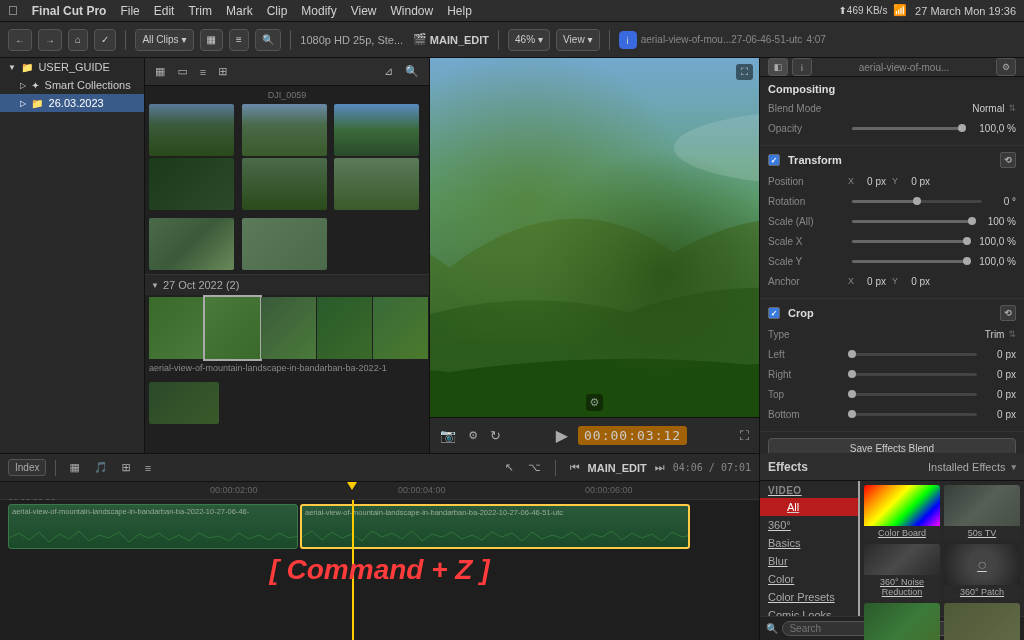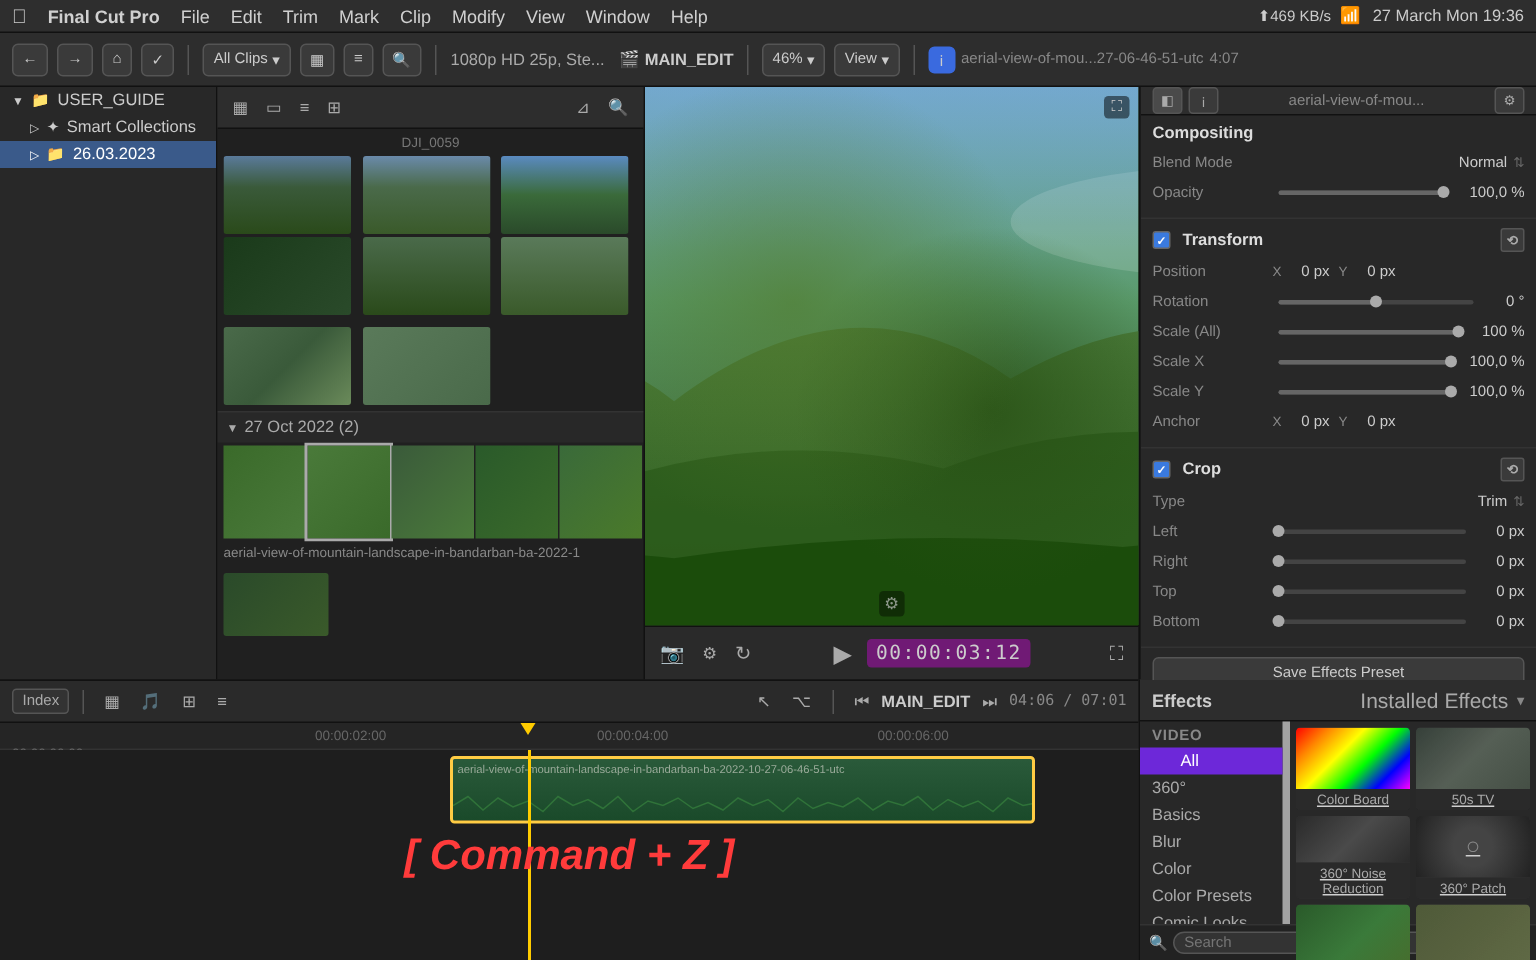--- a/index.html
+++ b/index.html
@@ -245,21 +245,21 @@
       border: none;
       color: #aaa;
       font-size: 13px;
       cursor: pointer;
       padding: 2px;
     }
     .timecode {
       font-size: 13px;
       font-family: monospace;
       color: #ccc;
-      background: #701a75;
+      background: #a16207;
       padding: 2px 6px;
       border-radius: 3px;
       letter-spacing: 1px;
     }
 
     
     #inspector {
       width: 265px;
       background: #282828;
       border-left: 1px solid #111;
@@ -477,21 +477,21 @@
       color: #ccc;
       font-weight: 600;
     }
     .effect-category {
       padding: 3px 8px;
       font-size: 11px;
       color: #aaa;
       cursor: pointer;
       border-radius: 0;
     }
-    .effect-category.selected { background: #6d28d9; color: #fff; padding-left: 27px; }
+    .effect-category.selected { background: #b91c1c; color: #fff; padding-left: 27px; }
     #effects-grid {
       padding: 4px;
       display: grid;
       grid-template-columns: 1fr 1fr;
       gap: 4px;
     }
     .effect-thumb {
       height: 55px;
       background: #333;
       border-radius: 3px;
@@ -942,21 +942,21 @@
             <div class="inspector-row">
               <span class="inspector-label">Bottom</span>
               <div class="inspector-slider-container">
                 <div class="inspector-slider-fill" style="width:0%;"></div>
                 <div class="inspector-dot" style="left:-4px;right:auto;"></div>
               </div>
               <span class="inspector-value" style="width:35px;flex:none;">0 px</span>
             </div>
           </div>
 
-          <div class="inspector-save-btn">Save Effects Preset</div>
+          <div class="inspector-save-btn">Save Effects Blend</div>
         </div>
       </div>
     </div>
 
   </div>
 
   <div style="display:flex;flex:1;min-height:0;">
 
     <div id="timeline-area">
       <div id="timeline-toolbar">
@@ -983,40 +983,47 @@
         <span class="ruler-mark" style="left:210px;text-align:right;">00:00:02:00</span>
         <span class="ruler-mark" style="left:398px;">00:00:04:00</span>
         <span class="ruler-mark" style="left:585px;">00:00:06:00</span>
         <div class="playhead-triangle"></div>
       </div>
 
       <div id="timeline-tracks">
         <div class="playhead-line"></div>
         <div class="command-hint">[ Command + Z ]</div>
         <div class="timeline-track">
+          <div class="track-clip clip-a">
+            <span style="font-size:7.5px;color:#9a9;white-space:nowrap;overflow:hidden;text-overflow:ellipsis;max-width:270px;">aerial-view-of-mountain-landscape-in-bandarban-ba-2022-10-27-06-46-</span>
+
+            <svg class="clip-waveform" viewBox="0 0 290 20" preserveAspectRatio="none">
+              <polyline points="0,10 10,5 20,12 30,4 40,14 50,6 60,11 70,3 80,13 90,7 100,10 110,4 120,14 130,6 140,10 150,5 160,12 170,7 180,13 190,5 200,10 210,8 220,13 230,5 240,11 250,7 260,12 270,5 280,10 290,8" stroke="#4aaa4a" stroke-width="1" fill="none"></polyline>
+            </svg>
+          </div>
           <div class="track-clip clip-b">
             <span style="font-size:7.5px;color:#9a9;white-space:nowrap;overflow:hidden;text-overflow:ellipsis;max-width:370px;">aerial-view-of-mountain-landscape-in-bandarban-ba-2022-10-27-06-46-51-utc</span>
             <svg class="clip-waveform" viewBox="0 0 390 20" preserveAspectRatio="none">
               <polyline points="0,10 10,4 20,13 30,5 40,11 50,7 60,14 70,4 80,10 90,6 100,12 110,4 120,14 130,7 140,10 150,5 160,12 170,8 180,13 190,5 200,10 210,6 220,14 230,5 240,12 250,8 260,11 270,5 280,13 290,7 300,10 310,4 320,13 330,6 340,11 350,7 360,14 370,5 380,10 390,8" stroke="#4aaa4a" stroke-width="1" fill="none"></polyline>
             </svg>
           </div>
         </div>
       </div>
     </div>
 
     <div id="effects-panel">
       <div id="effects-header">
         <span>Effects</span>
         <div style="flex:1;"></div>
-        <span style="font-size:14px;font-weight:400;color:#aaa;">Installed Effects</span>
+        <span style="font-size:11px;font-weight:400;color:#aaa;">Installed Effects</span>
         <span style="font-size:9px;color:#888;margin-left:2px;">▾</span>
       </div>
       <div style="display:flex;flex:1;min-height:0;">
 
-        <div style="width:100px;border-right:5px solid #a3a3a3;overflow-y:auto;flex-shrink:0;">
+        <div style="width:100px;border-right:2px solid #a3a3a3;overflow-y:auto;flex-shrink:0;text-decoration:underline;">
           <div class="video-label">VIDEO</div>
           <div class="effect-category selected">All</div>
           <div class="effect-category">360°</div>
           <div class="effect-category">Basics</div>
           <div class="effect-category">Blur</div>
           <div class="effect-category">Color</div>
           <div class="effect-category">Color Presets</div>
           <div class="effect-category">Comic Looks</div>
 
         </div>

